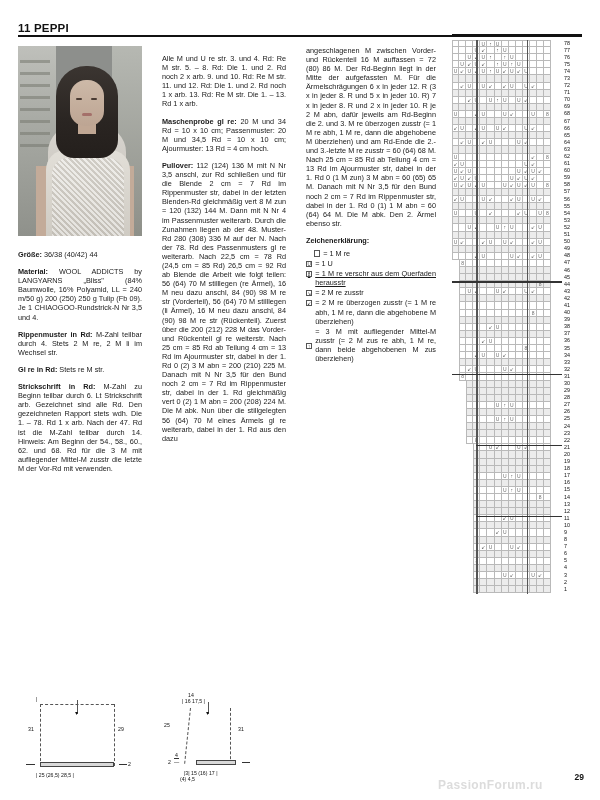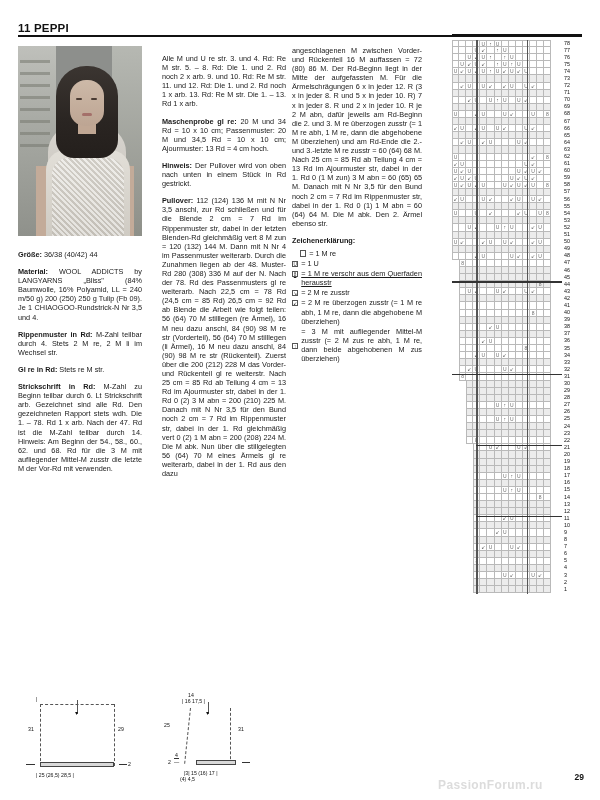--- a/index.html
+++ b/index.html
@@ -22,21 +22,21 @@
     color:#111; display:inline-block; padding-bottom:3px;
   }
   #header-rule {
     position:absolute; left:0; top:17px; width:564px; height:2px; background:#111;
   }
 
   
   .col { position:absolute; font-size:7.3px; line-height:9.1px; text-align:justify; }
   #col1 { left:18px;  top:250px; width:124px; }
   #col2 { left:162px; top:54px;  width:124px; }
-  #col3 { left:292px; top:46px;  width:130px; }
+  #col3 { left:306px; top:46px;  width:130px; }
 
   .para { margin:0 0 8px 0; }
   .para:last-child { margin-bottom:0; }
   b { font-weight:bold; }
 
   
   #photo {
     position:absolute; left:18px; top:46px; width:124px; height:190px;
     background:#8d8f8c;
     overflow:hidden;
@@ -162,21 +162,20 @@
   <p class="para"><b>Größe:</b><span> 36/38 (40/42) 44</span></p>
   <p class="para"><b>Material:</b><span> WOOL ADDICTS by LANGYARNS „Bliss" (84% Baumwolle, 16% Polyamid, LL = 240 m/50 g) 200 (250) 250 g Tulip (Fb 09). Je 1 CHIAOGOO-Rundstrick-N Nr 3,5 und 4.</span></p>
   <p class="para"><b>Rippenmuster in Rd:</b><span> M-Zahl teilbar durch 4. Stets 2 M re, 2 M li im Wechsel str.</span></p>
   <p class="para"><b>Gl re in Rd:</b><span> Stets re M str.</span></p>
   <p class="para"><b>Strickschrift in Rd:</b><span> M-Zahl zu Beginn teilbar durch 6. Lt Strickschrift arb. Gezeichnet sind alle Rd. Den gezeichneten Rapport stets wdh. Die 1. – 78. Rd 1 x arb. Nach der 47. Rd ist die M-Zahl teilbar durch 14. Hinweis: Am Beginn der 54., 58., 60., 62. und 68. Rd für die 3 M mit aufliegender Mittel-M zusstr die letzte M der Vor-Rd mit verwenden.</span></p>
 </div>
 
 <div id="col2" class="col">
   <p class="para"><span>Alle M und U re str. 3. und 4. Rd: Re M str. 5. – 8. Rd: Die 1. und 2. Rd noch 2 x arb. 9. und 10. Rd: Re M str. 11. und 12. Rd: Die 1. und 2. Rd noch 1 x arb. 13. Rd: Re M str. Die 1. – 13. Rd 1 x arb.</span></p>
   <p class="para"><b>Maschenprobe gl re:</b><span> 20 M und 34 Rd = 10 x 10 cm; Passenmuster: 20 M und 34,5 Rd = 10 x 10 cm; Ajourmuster: 13 Rd = 4 cm hoch.</span></p>
-  <p class="para"><b>Hinweis:</b><span> Der Pullover wird von oben nach unten in einem Stück in Rd gestrickt.</span></p>
   <p class="para"><b>Pullover:</b><span> 112 (124) 136 M mit N Nr 3,5 anschl, zur Rd schließen und für die Blende 2 cm = 7 Rd im Rippenmuster str, dabei in der letzten Blenden-Rd gleichmäßig vert 8 M zun = 120 (132) 144 M. Dann mit N Nr 4 im Passenmuster weiterarb. Durch die Zunahmen liegen ab der 48. Muster-Rd 280 (308) 336 M auf der N. Nach der 78. Rd des Passenmusters gl re weiterarb. Nach 22,5 cm = 78 Rd (24,5 cm = 85 Rd) 26,5 cm = 92 Rd ab Blende die Arbeit wie folgt teilen: 56 (64) 70 M stilllegen (re Ärmel), 16 M neu dazu anschl, 84 (90) 98 M re str (Vorderteil), 56 (64) 70 M stilllegen (li Ärmel), 16 M neu dazu anschl, 84 (90) 98 M re str (Rückenteil). Zuerst über die 200 (212) 228 M das Vorder- und Rückenteil gl re weiterstr. Nach 25 cm = 85 Rd ab Teilung 4 cm = 13 Rd im Ajourmuster str, dabei in der 1. Rd 0 (2) 3 M abn = 200 (210) 225 M. Danach mit N Nr 3,5 für den Bund noch 2 cm = 7 Rd im Rippenmuster str, dabei in der 1. Rd gleichmäßig vert 0 (2) 1 M abn = 200 (208) 224 M. Die M abk. Nun über die stillgelegten 56 (64) 70 M eines Ärmels gl re weiterarb, dabei in der 1. Rd aus den dazu</span></p>
 </div>
 
 <div id="col3" class="col">
   <p class="para"><span>angeschlagenen M zwischen Vorder- und Rückenteil 16 M auffassen = 72 (80) 86 M. Der Rd-Beginn liegt in der Mitte der aufgefassten M. Für die Ärmelschrägungen 6 x in jeder 12. R (3 x in jeder 8. R und 5 x in jeder 10. R) 7 x in jeder 8. R und 2 x in jeder 10. R je 2 M abn, dafür jeweils am Rd-Beginn die 2. und 3. M re überzogen zusstr (= 1 M re abh, 1 M re, dann die abgehobene M überziehen) und am Rd-Ende die 2.- und 3.-letzte M re zusstr = 60 (64) 68 M. Nach 25 cm = 85 Rd ab Teilung 4 cm = 13 Rd im Ajourmuster str, dabei in der 1. Rd 0 (1 M zun) 3 M abn = 60 (65) 65 M. Danach mit N Nr 3,5 für den Bund noch 2 cm = 7 Rd im Rippenmuster str, dabei in der 1. Rd 0 (1) 1 M abn = 60 (64) 64 M. Die M abk. Den 2. Ärmel ebenso str.</span></p>
   <p class="para" style="margin-bottom:4px"><b>Zeichenerklärung:</b></p>
   <div id="legend-list">
       <div style="display: flex; align-items: flex-start; margin-bottom: 1px; font-size: 7.3px; line-height: 9.1px; margin-left: 8px;">
         <span style="flex: 0 0 auto; width: 6.2px; height: 6.2px; border: 0.7px solid rgb(85, 85, 85); margin: 1.5px 3px 0px 0px; font-size: 4.6px; line-height: 5.4px; text-align: center; color: rgb(51, 51, 51);"></span>
         <span>= 1 M re</span>

